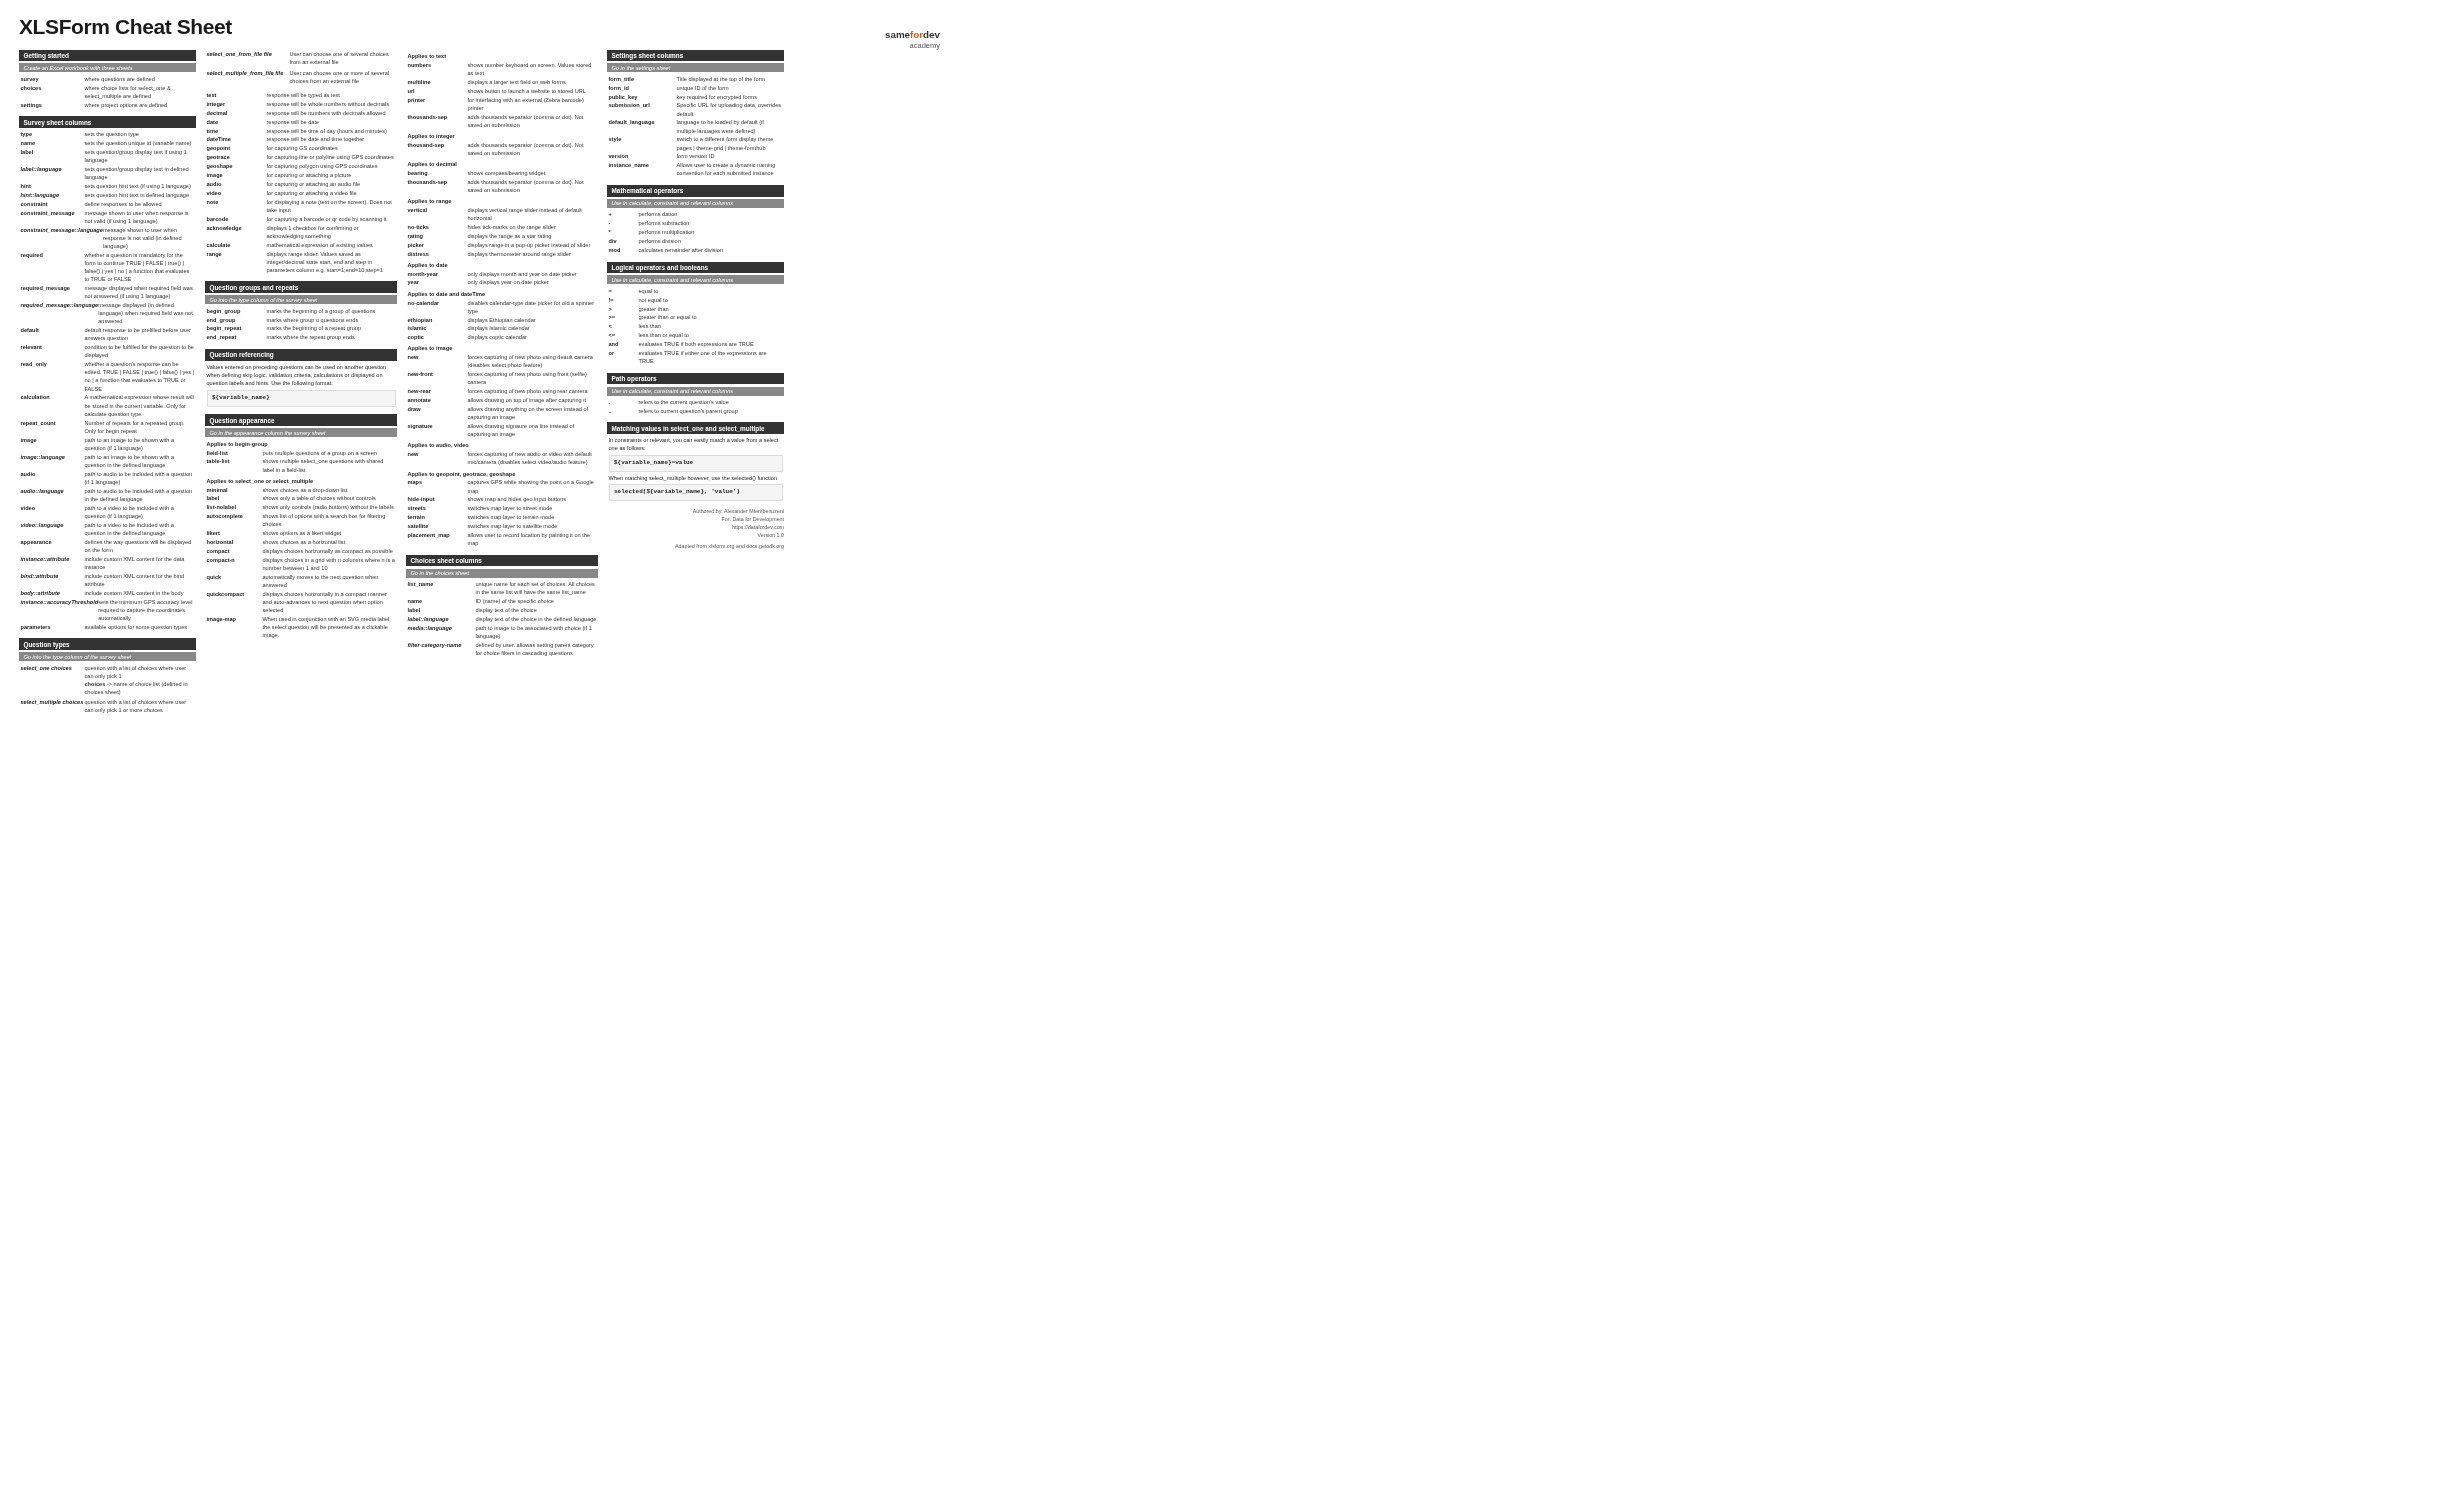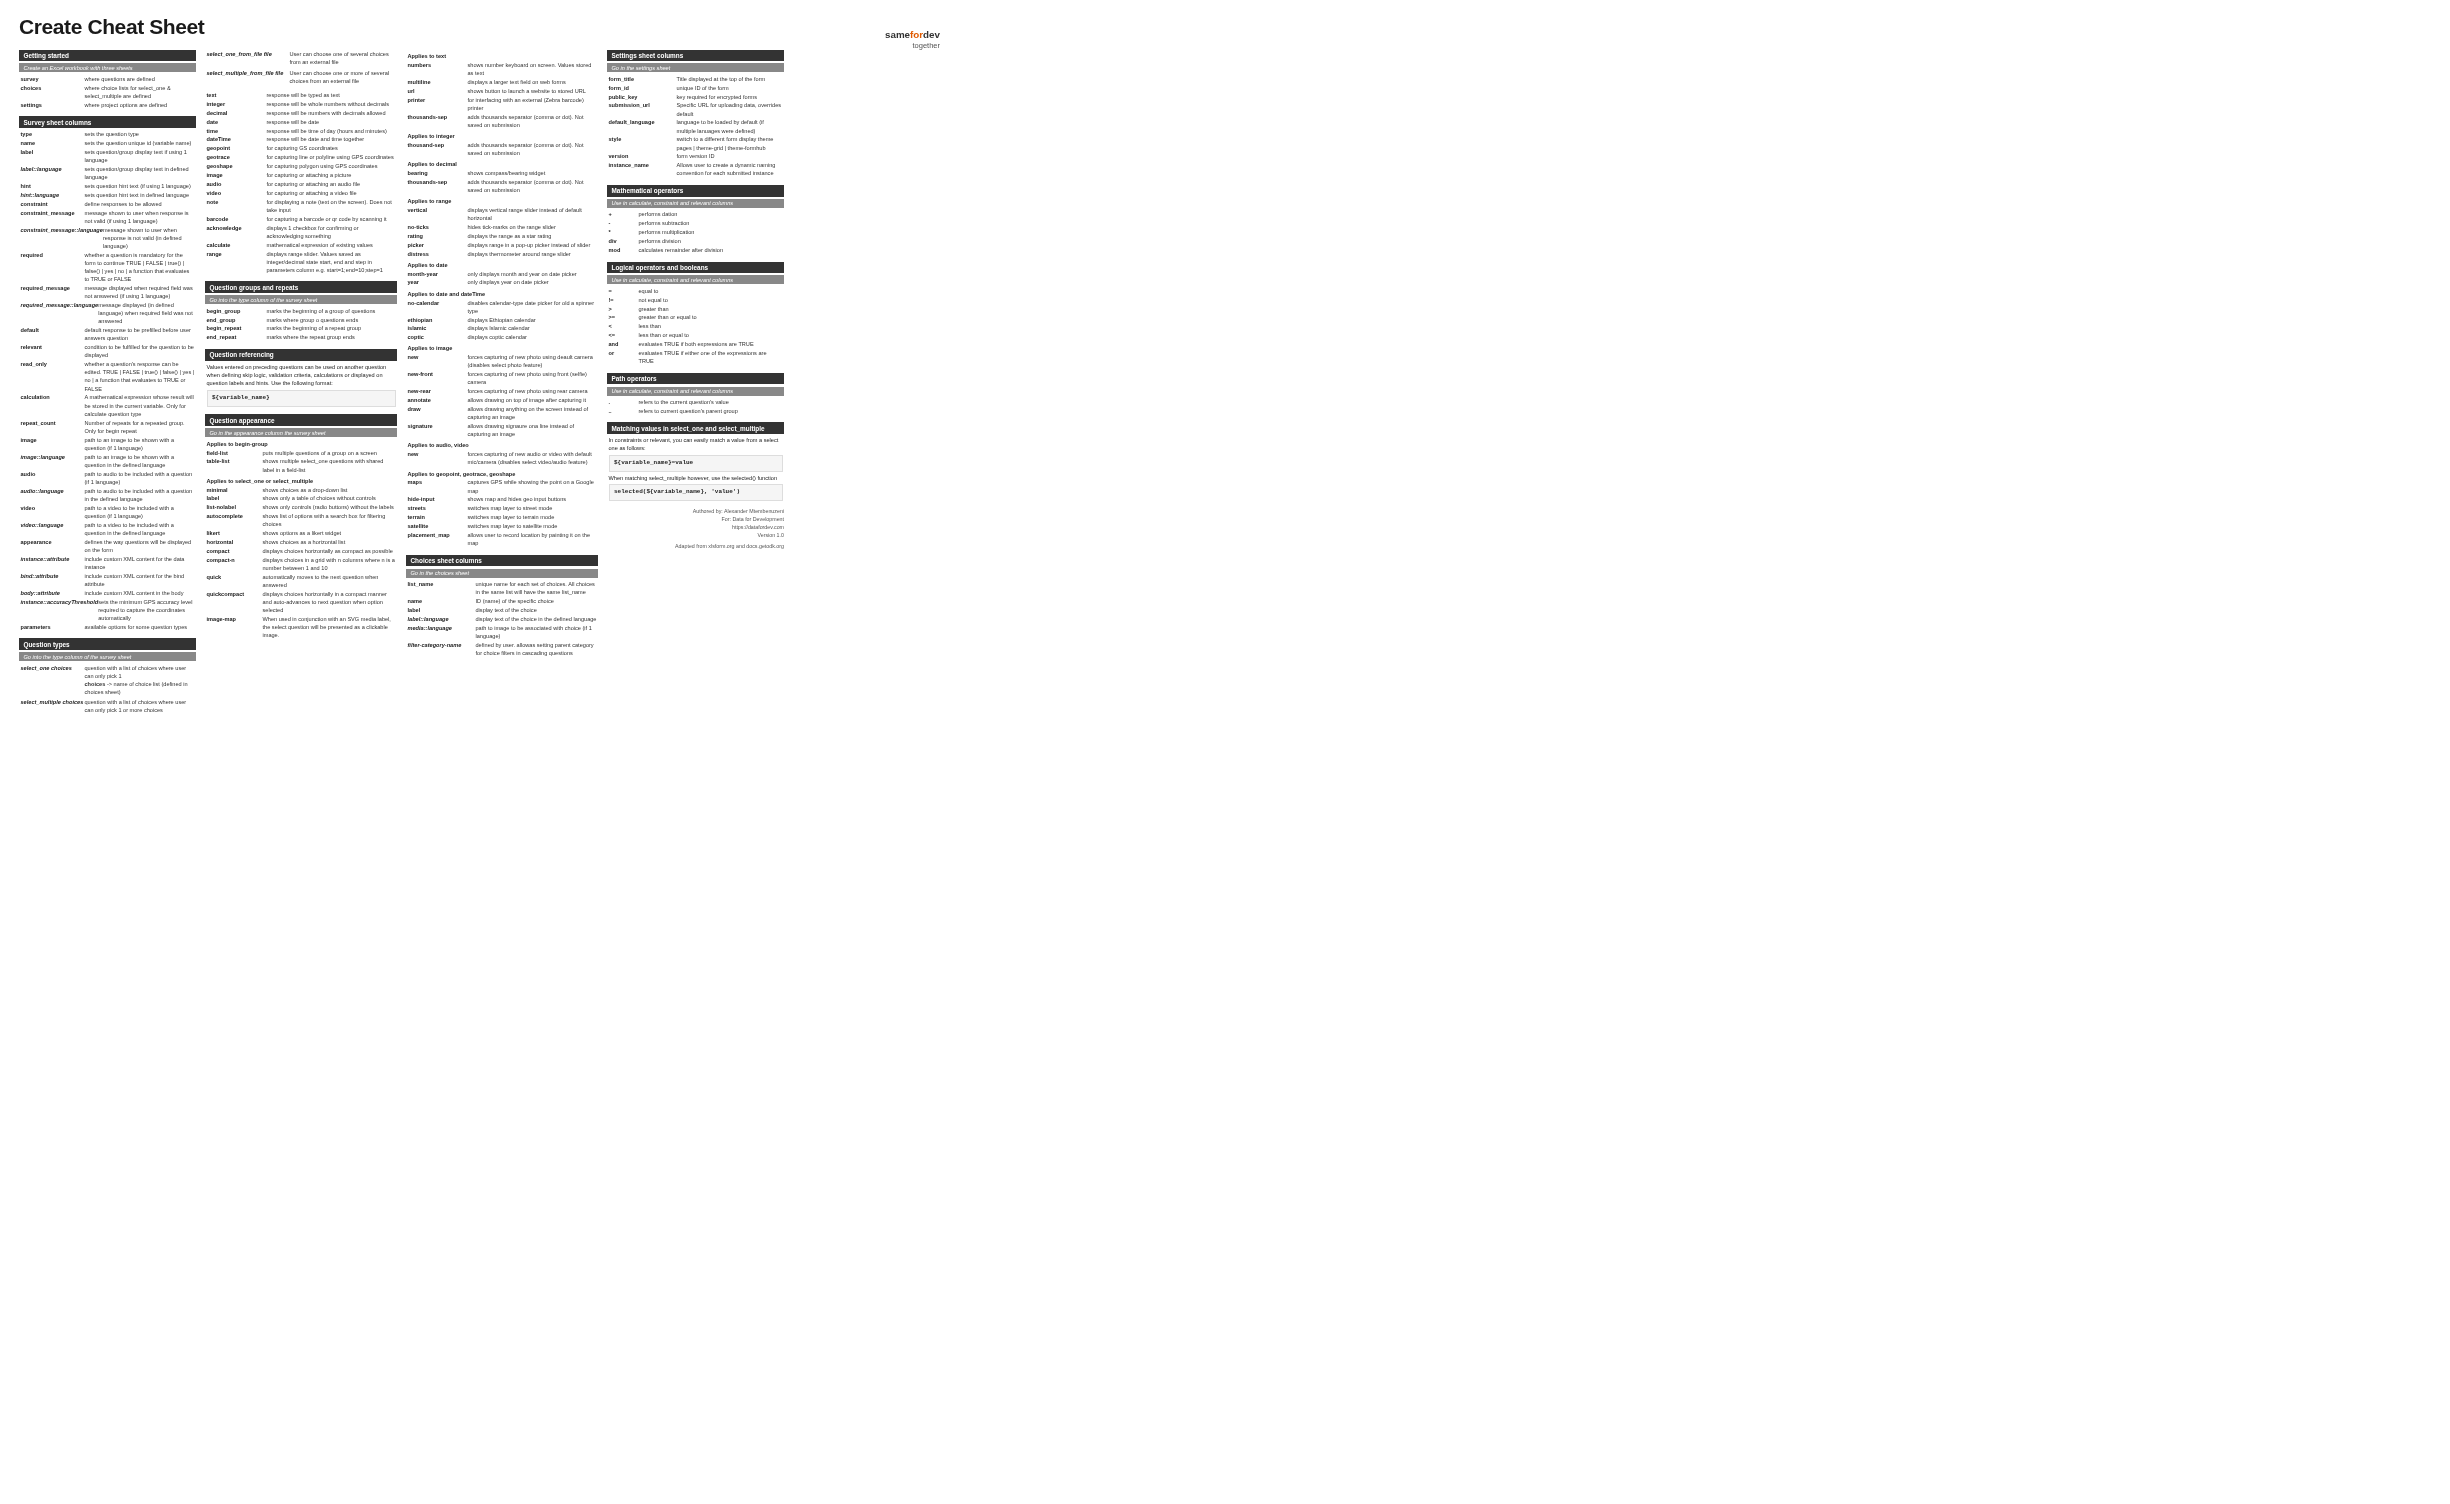--- a/index.html
+++ b/index.html
@@ -104,24 +104,24 @@
       color: #555;
       text-align: right;
       margin-top: 6px;
       line-height: 1.5;
     }
   </style>
 </head>
 <body>
 
 <div style="position:relative;">
-  <h1 class="main-title">Create Cheat Sheet</h1>
+  <h1 class="main-title">XLSForm Cheat Sheet</h1>
   <div class="logo">
     <div><span class="data">same</span><span class="for">for</span><span class="dev">dev</span></div>
-    <div class="logo-sub">together</div>
+    <div class="logo-sub">academy</div>
   </div>
 </div>
 
 <div class="main-layout">
 
   <div class="col1">
 
     <div class="section">
       <div class="section-header">Getting started</div>
       <div class="section-sub-header">Create an Excel workbook with three sheets</div>

